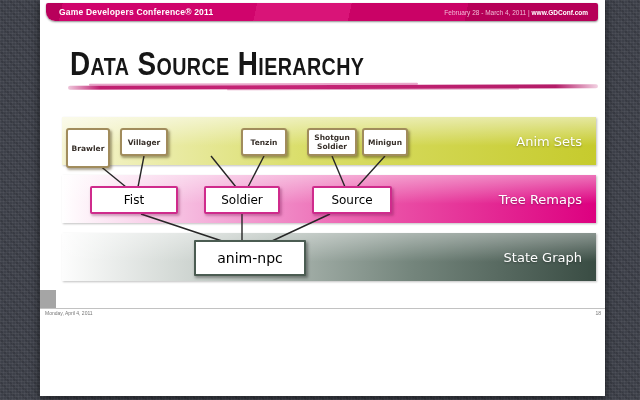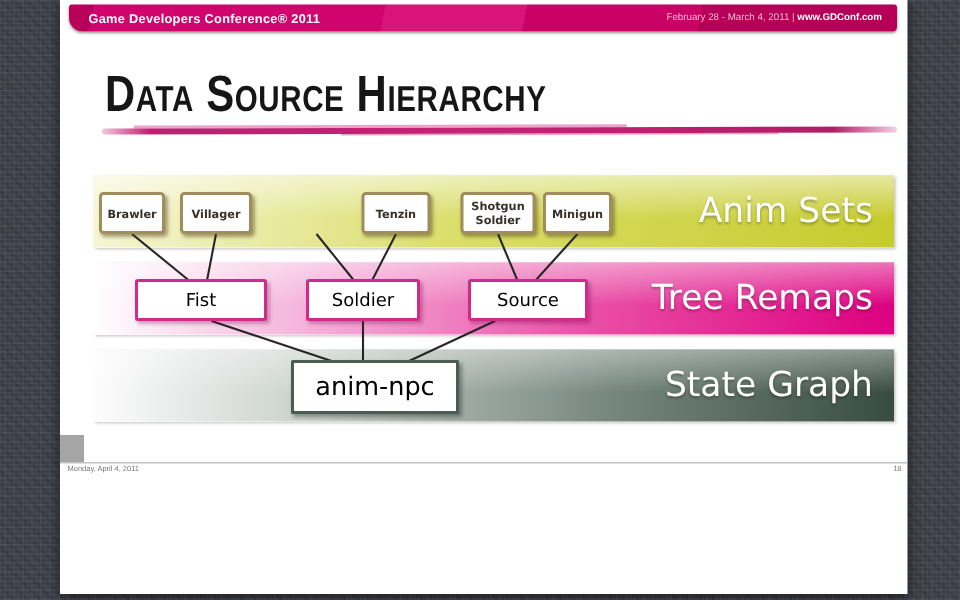--- a/index.html
+++ b/index.html
@@ -58,43 +58,43 @@
     linear-gradient(to bottom, rgba(255,255,255,.55), rgba(255,255,255,0) 60%),
     linear-gradient(to right, #f6f5d4, #dade6a 45%, #c6cb2d);}
   .band-remap{top:175px;background:
     linear-gradient(to bottom, rgba(255,255,255,.45), rgba(255,255,255,0) 60%),
     linear-gradient(to right, #ffffff, #f3a8d6 30%, #ea4fa6 62%, #dd0080);}
   .band-state{top:233px;background:
     linear-gradient(to bottom, rgba(255,255,255,.4), rgba(255,255,255,0) 60%),
     linear-gradient(to right, #fdfdfd, #c3cbc6 30%, #75867d 65%, #394c43);}
   .band-label{
     position:absolute;right:14px;top:50%;transform:translateY(-50%);
-    font-size:23px;color:#ffffff;text-shadow:0 1px 2px rgba(0,0,0,.3);white-space:nowrap;
+    font-size:13px;color:#ffffff;text-shadow:0 1px 2px rgba(0,0,0,.3);white-space:nowrap;
   }
   
   .node{
     position:absolute;background:#fff;box-sizing:border-box;
     display:flex;align-items:center;justify-content:center;text-align:center;
   }
   .anim-node{
     border:2px solid #a18c5c;border-radius:3px;
     font-weight:bold;font-size:7.5px;line-height:1.2;color:#38302a;
     box-shadow:1.5px 2px 2.5px rgba(70,55,20,.45);
   }
   .remap-node{
     border:2px solid #cf2b8c;border-radius:2px;
     font-size:12px;color:#000;
     box-shadow:1.5px 2px 2.5px rgba(120,20,80,.35);
   }
   .state-node{
     border:2px solid #4b5c52;border-radius:1px;
-    font-size:17px;color:#000;
+    font-size:14px;color:#000;
     box-shadow:1.5px 2px 3px rgba(0,0,0,.35);
   }
-  .n-brawler{left:26px;top:128px;width:44px;height:28px}
+  .n-brawler{left:26px;top:128px;width:44px;height:40px}
   .n-villager{left:80px;top:128px;width:48px;height:28px}
   .n-pistol-soldier{left:146px;top:128px;width:50px;height:28px}
   .n-tenzin{left:201px;top:128px;width:46px;height:28px}
   .n-shotgun-soldier{left:267px;top:128px;width:50px;height:28px}
   .n-minigun{left:322px;top:128px;width:46px;height:28px}
   .n-fist{left:50px;top:186px;width:88px;height:28px}
   .n-pistol{left:164px;top:186px;width:76px;height:28px}
   .n-longgun{left:272px;top:186px;width:80px;height:28px}
   .n-anim-npc{left:154px;top:240px;width:112px;height:36px}
   .edges{position:absolute;left:0;top:0;pointer-events:none;}

